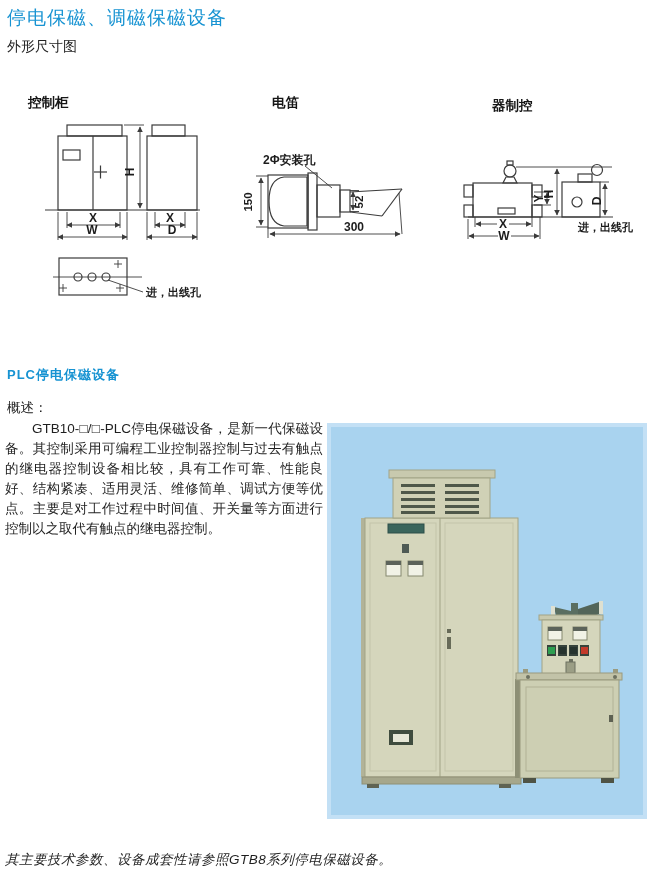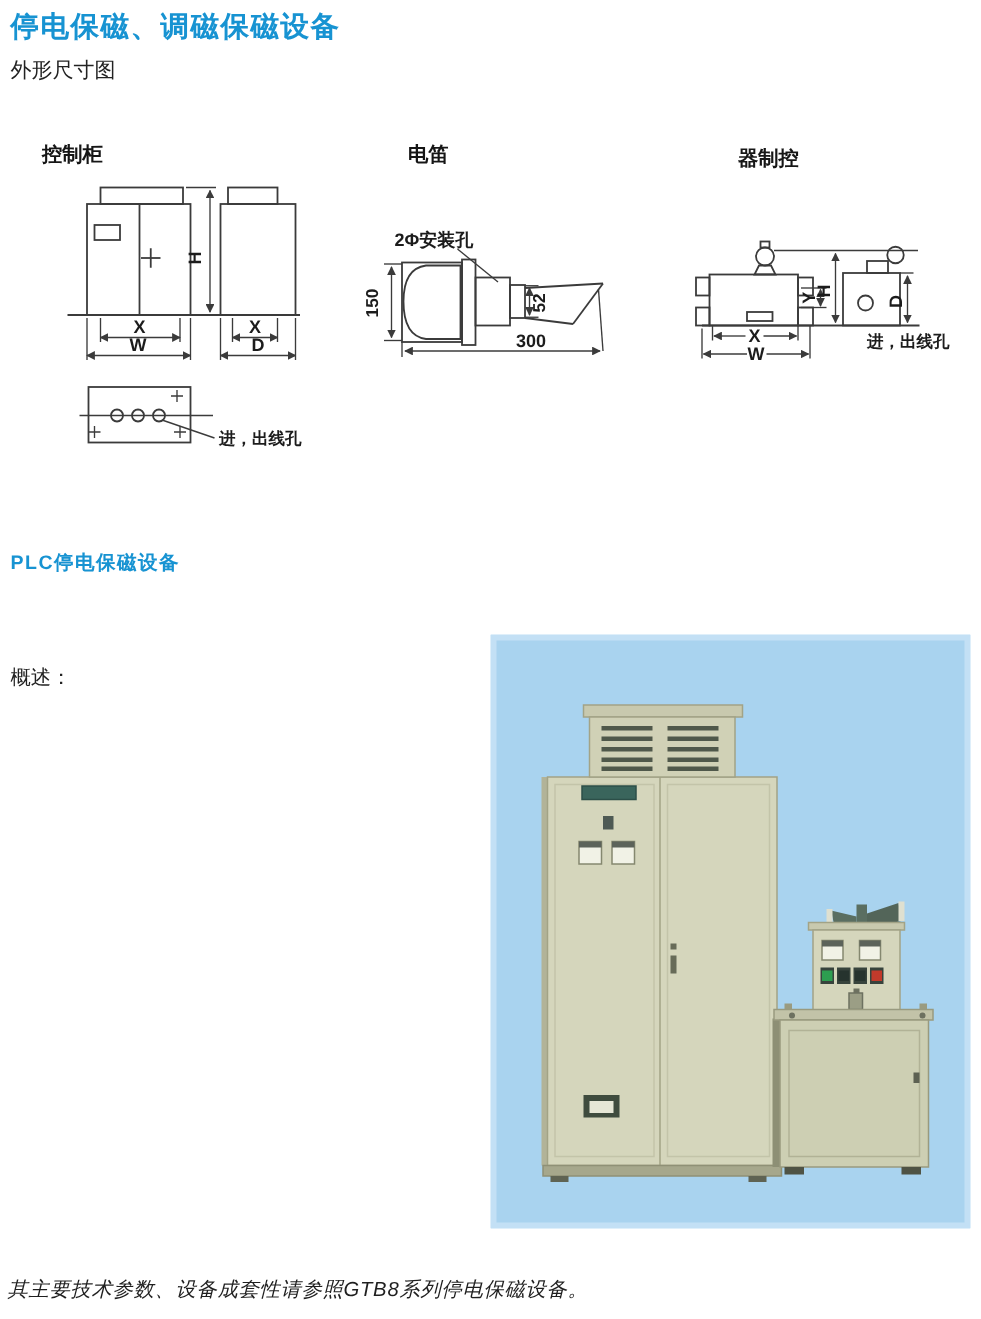--- a/index.html
+++ b/index.html
@@ -8,29 +8,29 @@
     --cabinet-beige:#d5d6bc;
   }
   html,body{margin:0;padding:0;}
   body{
     width:654px;height:879px;position:relative;background:#ffffff;
     font-family:"Liberation Sans","DejaVu Sans",sans-serif;
     color:#1a1a1a;overflow:hidden;
   }
   .abs{position:absolute;}
   .h1{
-    left:7px;top:5px;font-size:19px;font-weight:bold;color:var(--accent-blue);
+    left:7px;top:5px;font-size:19px;font-weight:normal;color:var(--accent-blue);
     letter-spacing:1px;
   }
   .subtitle{left:7px;top:38px;font-size:14px;color:#222;}
   .h2{
     left:7px;top:366px;font-size:13px;font-weight:bold;color:var(--accent-blue);
     letter-spacing:1px;
   }
-  .overview{left:7px;top:399px;font-size:13.5px;color:#222;margin-top:44px;}
+  .overview{left:7px;top:399px;font-size:13.5px;color:#222;}
   .bodytext{
     left:5px;top:419px;width:318px;font-size:13.5px;line-height:20px;
     text-align:justify;color:#1f1f1f;
   }
   .bodytext p{margin:0;text-indent:2em;}
   .footer-note{left:5px;top:851px;font-size:13.5px;color:#1f1f1f;letter-spacing:0.5px;font-style:italic;}
   svg{display:block;}
   
   .ol{stroke:#3b3b3b;stroke-width:1.2;fill:none;}
   .dl{stroke:#3b3b3b;stroke-width:0.9;fill:none;}
@@ -177,20 +177,21 @@
     <line class="dl" x1="605" y1="184" x2="605" y2="215" marker-start="url(#ar)" marker-end="url(#ar)"></line>
     <text class="lb" x="601" y="201" transform="rotate(-90 601 201)" text-anchor="middle">D</text>
     <text class="zh" x="578" y="231">进，出线孔</text>
   </g>
 </svg>
 
 <div class="abs h2">PLC停电保磁设备</div>
 <div class="abs overview">概述：</div>
 
 <div class="abs bodytext">
+  <p>GTB10-□/□-PLC停电保磁设备，是新一代保磁设备。其控制采用可编程工业控制器控制与过去有触点的继电器控制设备相比较，具有工作可靠、性能良好、结构紧凑、适用灵活、维修简单、调试方便等优点。主要是对工作过程中时间值、开关量等方面进行控制以之取代有触点的继电器控制。</p>
 </div>
 
 <svg class="abs" style="left:327px;top:423px;" width="320" height="396" viewBox="0 0 320 396">
   <rect class="ph-bg" x="0" y="0" width="320" height="396"></rect>
   <rect x="2" y="2" width="316" height="392" fill="none" stroke="#c3e0f5" stroke-width="4"></rect>
 
   <g>
     <rect x="34" y="95" width="6" height="259" fill="#b2b398"></rect>
     <rect class="cab" x="38" y="95" width="153" height="259"></rect>
     <rect x="62" y="47" width="106" height="8" fill="#c8c9ae" stroke="#a2a386"></rect>

